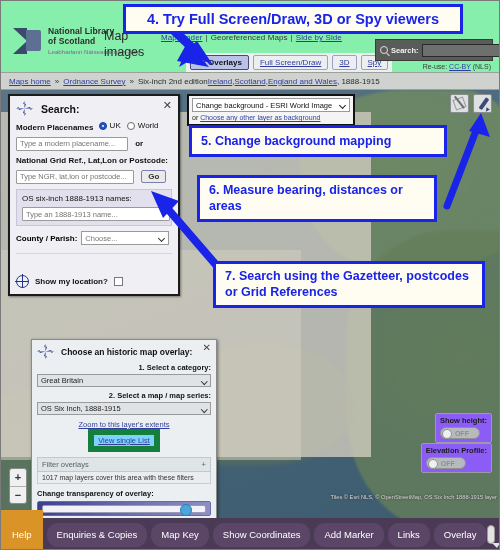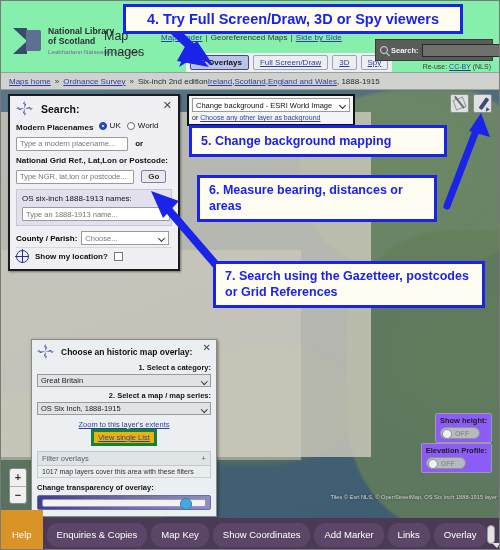--- a/index.html
+++ b/index.html
@@ -280,22 +280,22 @@
     display: flex; align-items: center; padding: 0 3px;
     position: relative;
   }
   .sel .cv {
     position: absolute; right: 4px; top: 4px;
     width: 5px; height: 5px;
     border-right: 1.4px solid #333; border-bottom: 1.4px solid #333;
     transform: rotate(45deg);
   }
   .loc-row {
-    margin-top: 2px; display: flex; align-items: center; gap: 6px;
-    border-top: 1px solid #d6d6de; padding-top: 2px;
+    margin-top: 8px; display: flex; align-items: center; gap: 6px;
+    border-top: 1px solid #d6d6de; padding-top: 21px;
   }
   .loc-icon {
     width: 13px; height: 13px; border: 1.3px solid #24348c; border-radius: 50%;
     position: relative; flex: none;
   }
   .loc-icon::before, .loc-icon::after {
     content: ""; position: absolute; background: #24348c;
   }
   .loc-icon::before { left: 4.5px; top: -2.5px; width: 1.4px; height: 14px; }
   .loc-icon::after { left: -2.5px; top: 4.5px; width: 14px; height: 1.4px; }
@@ -391,21 +391,21 @@
     width: 4.5px; height: 4.5px;
     border-right: 1.3px solid #333; border-bottom: 1.3px solid #333;
     transform: rotate(45deg);
   }
   .ov-links {
     margin-top: 5px; display: flex; align-items: center;
     justify-content: space-between; font-size: 7.5px; flex-direction: column;
   }
   .ov-links a { color: #2f3e9e; text-decoration: underline; }
   .ov-links .boxed {
-    border: 3px solid #15803d; padding: 1px 4px; background: #eab308;
+    border: 6px solid #15803d; padding: 1px 4px; background: #7dd3fc;
   }
   .ov-filter {
     margin-top: 5px; background: #dfe4e7; border: 1px solid #c3c8cb;
     font-size: 7.5px; color: #5a6066; padding: 2px 4px;
     display: flex; justify-content: space-between; align-items: center;
   }
   .ov-count {
     background: #e9edef; border: 1px solid #c9cdd0; border-top: 0;
     font-size: 7px; color: #333; padding: 2px 4px;
   }

